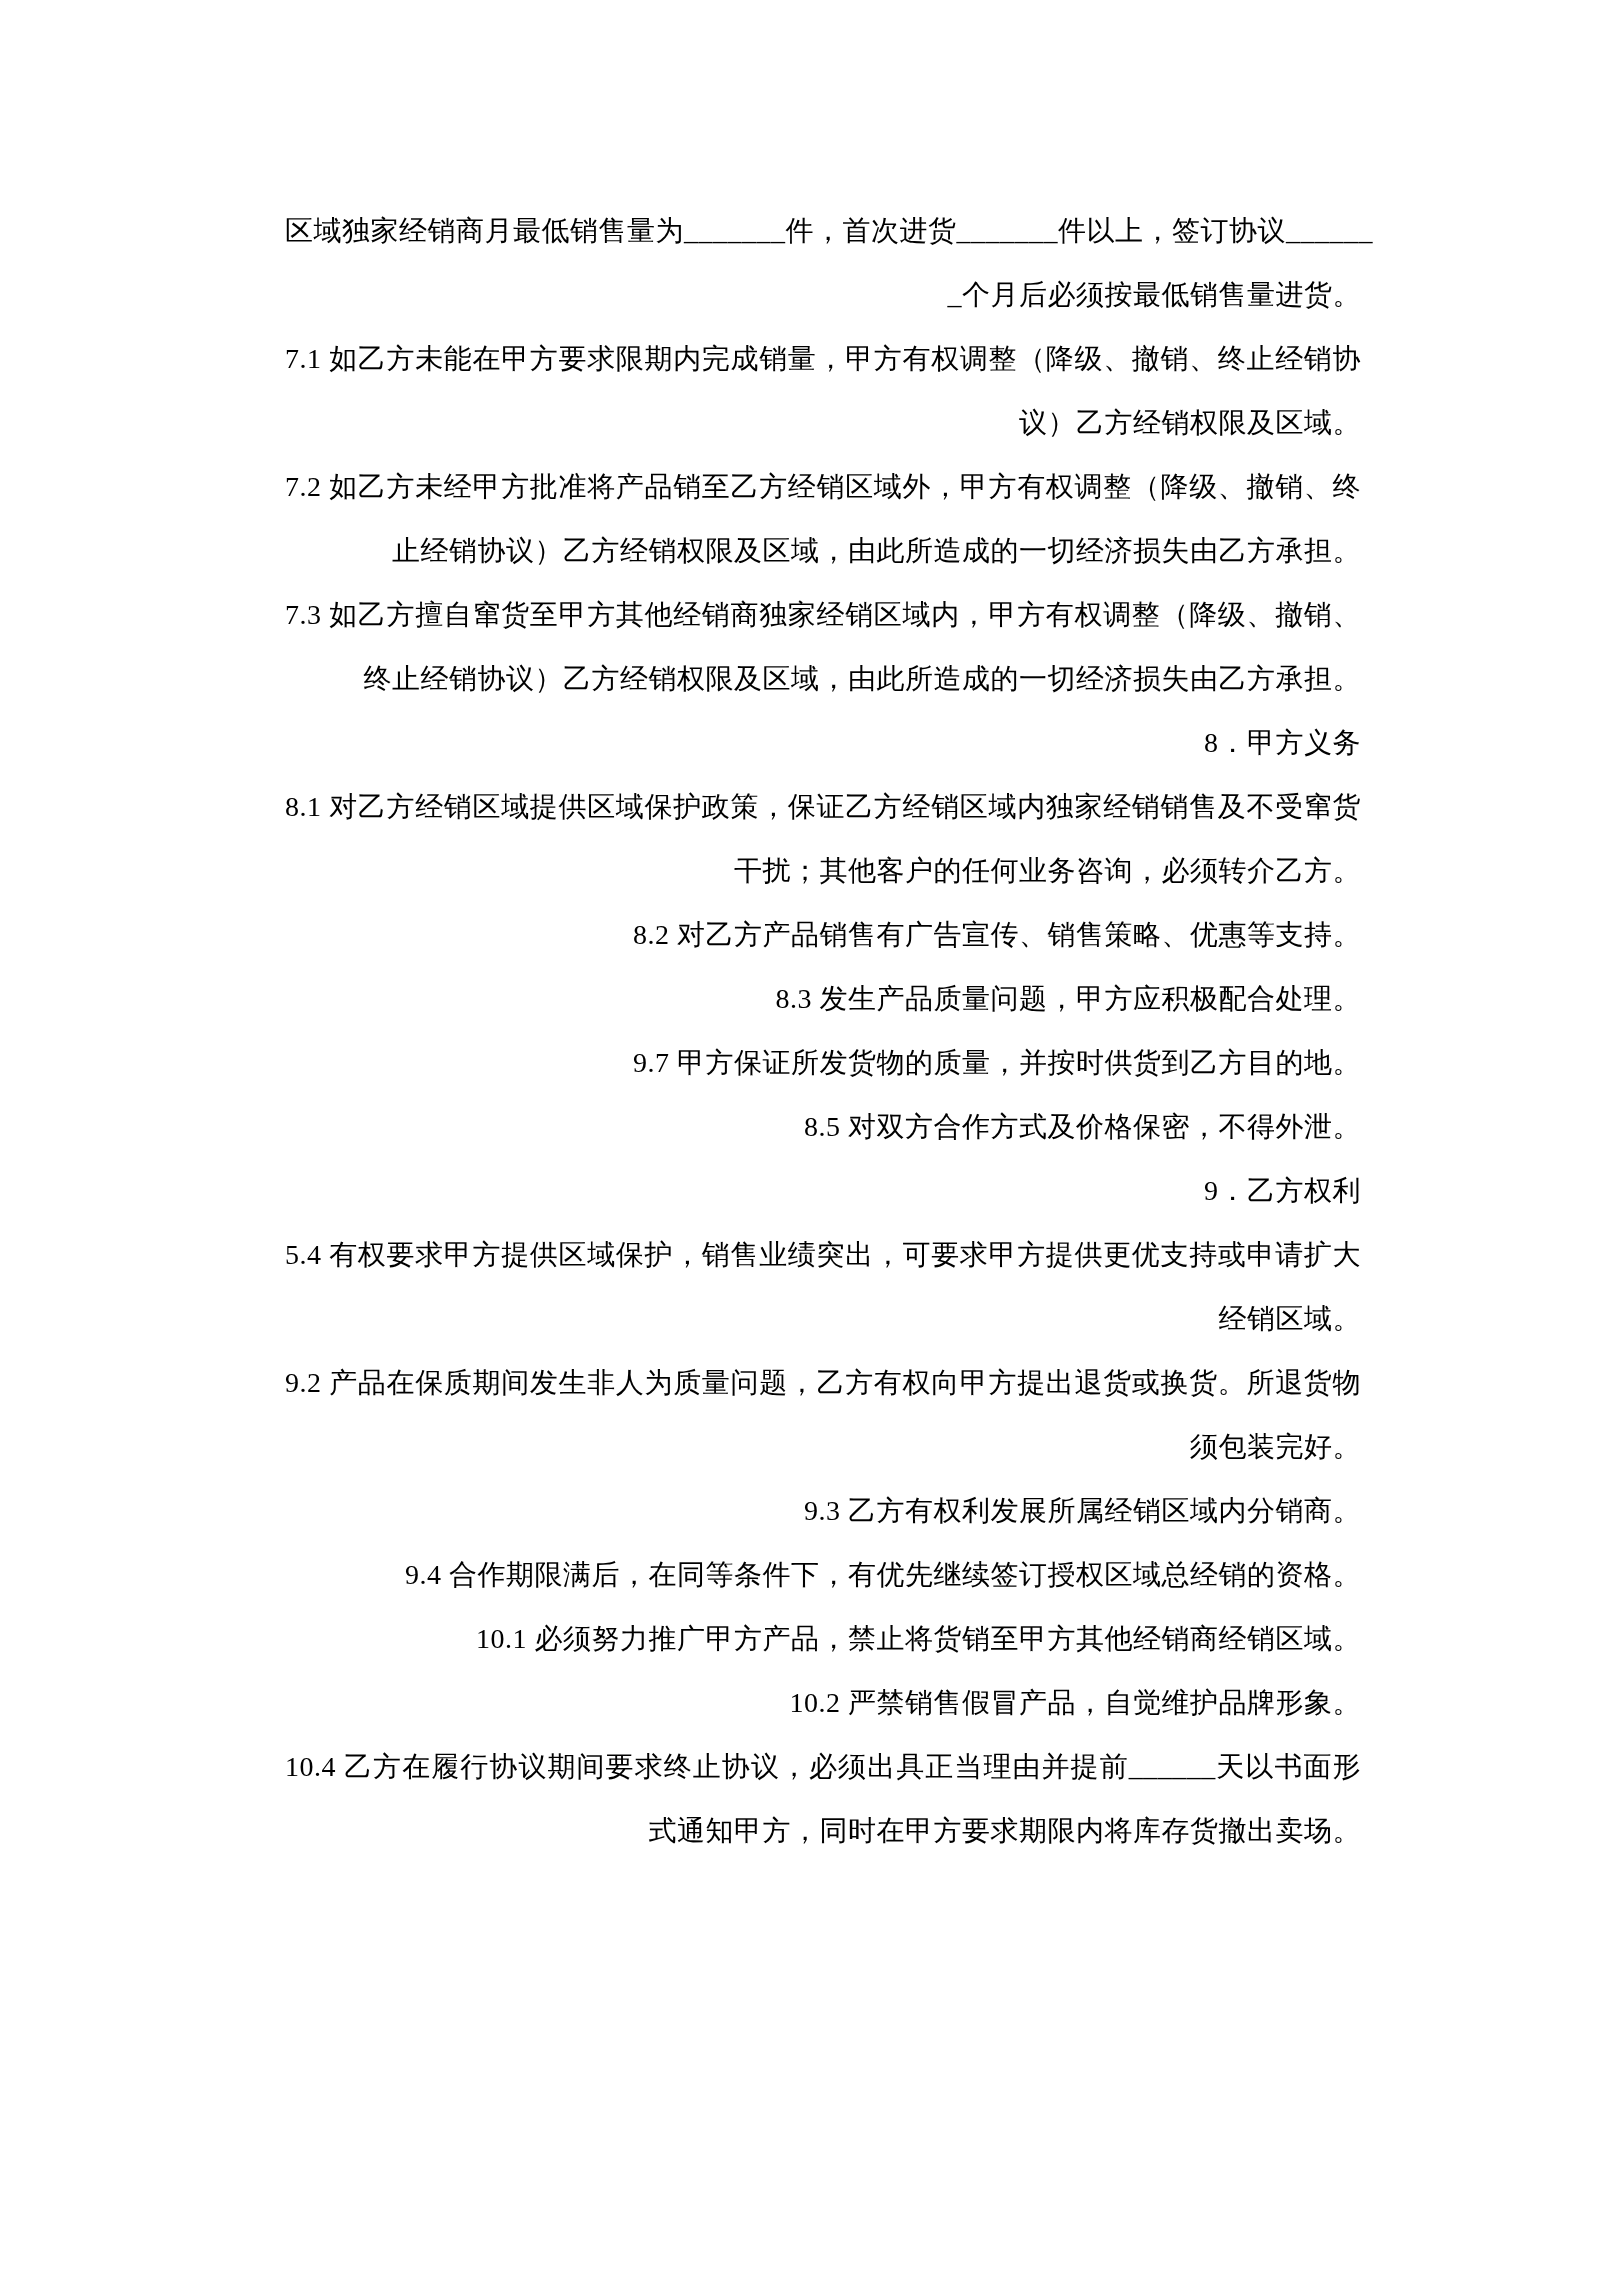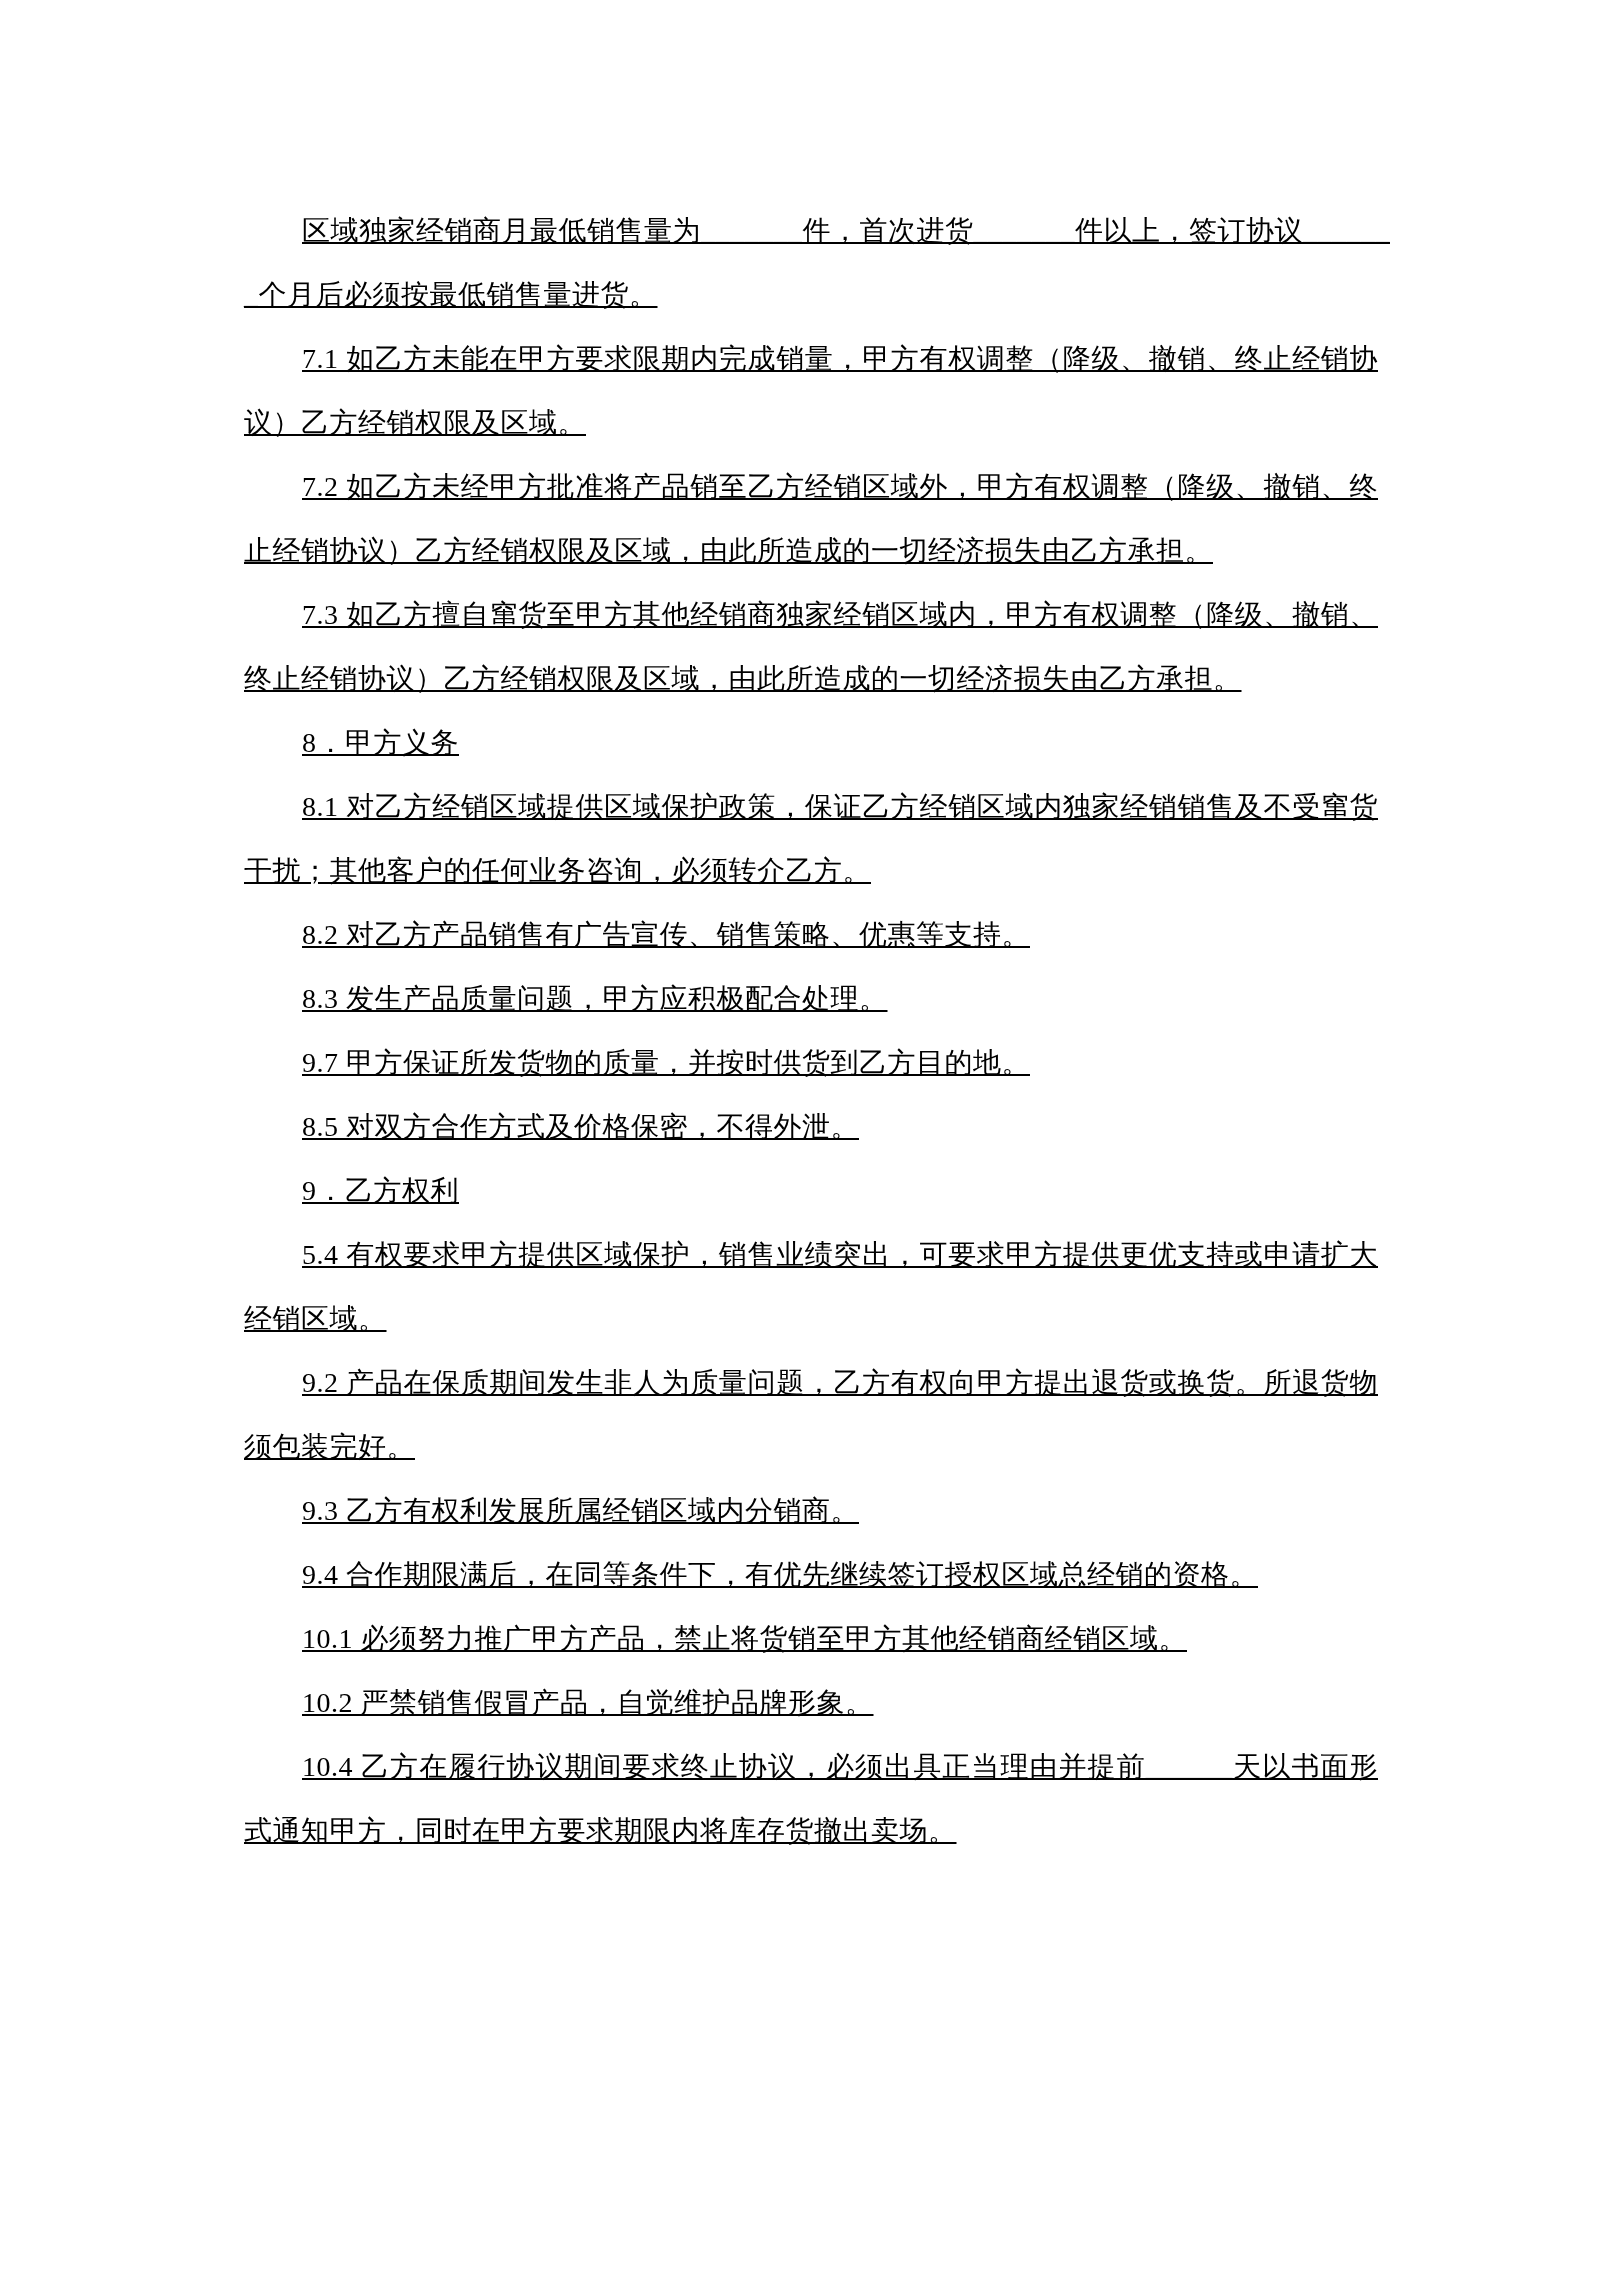--- a/index.html
+++ b/index.html
@@ -7,34 +7,33 @@
   .page {
     position: relative;
     width: 1623px;
     height: 2294px;
     background: #ffffff;
     overflow: hidden;
     font-family: "Liberation Serif", "DejaVu Serif", serif;
   }
   .content {
     position: absolute;
-    left: 244px;
+    left: 227px;
     top: 199px;
     width: 1134px;
     color: #000000;
-    text-decoration: underline;
   }
   .paragraph { margin: 0; }
   .line {
     font-size: 28px;
     line-height: 64px;
     height: 64px;
     color: #000000;
     white-space: nowrap;
-    text-align: left;
+    text-align: right;
     letter-spacing: 0.5px;
   }
   .line.indent { padding-left: 58px; }
   .line.full { text-align: justify; text-align-last: justify; }
 </style>
 </head>
 <body>
 
 <div class="page">
   <div class="content">

